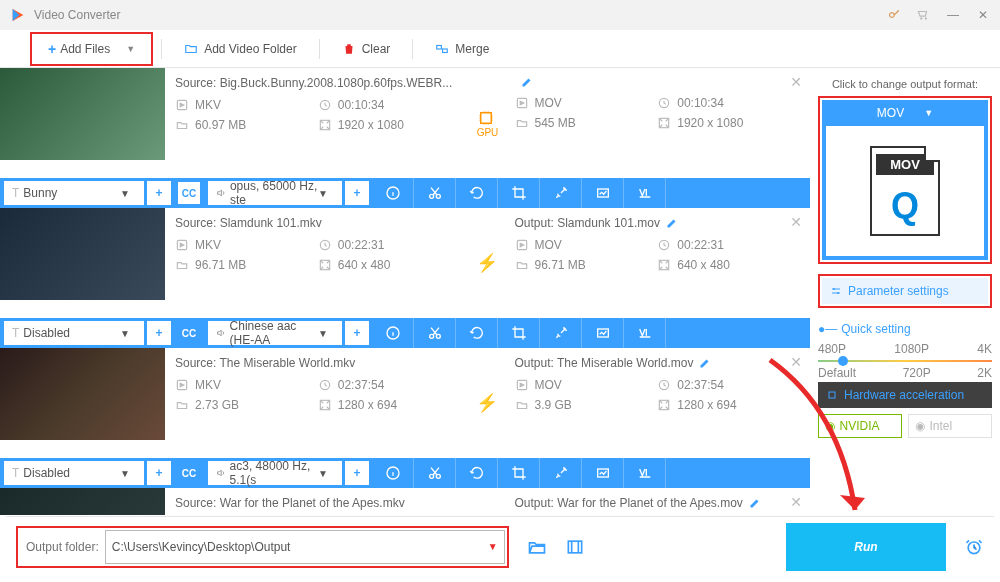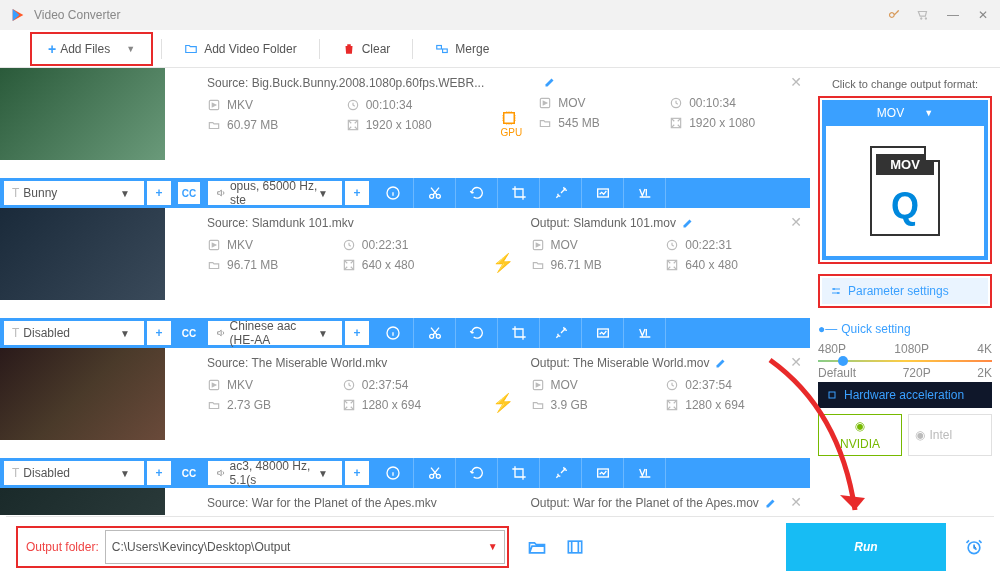--- a/index.html
+++ b/index.html
@@ -13,21 +13,21 @@
 .toolbar { height: 38px; border-bottom: 1px solid #e5e5e5; display: flex; align-items: center; padding: 0 10px; }
 .tb-btn { display: flex; align-items: center; padding: 0 14px; height: 26px; cursor: pointer; color: #555; }
 .tb-btn .ic { width: 14px; height: 14px; margin-right: 6px; }
 .tb-sep { width: 1px; height: 20px; background: #e0e0e0; margin: 0 8px; }
 .addfiles-wrap { border: 2px solid #e82a2a; margin-left: 20px; padding: 2px; }
 
 .main { display: flex; height: 447px; }
 .list { width: 810px; overflow: hidden; background:#fff; }
 .side { width: 190px; padding: 10px 8px; background:#fff; }
 
-.row { display: flex; height: 110px; gap: 32px; }
+.row { display: flex; height: 110px; }
 .thumb { width: 165px; height: 92px; background: linear-gradient(135deg,#2a5a3a,#4a7a5a,#6a9a7a); position: relative; flex: none; }
 .thumb2 { background: linear-gradient(135deg,#1a2a3a,#3a4a5a); }
 .thumb3 { background: linear-gradient(135deg,#2a1a1a,#4a3a2a,#6a4a3a); }
 .thumb4 { background: linear-gradient(135deg,#1a2a2a,#2a3a3a); }
 
 .meta { flex: 1; display: flex; }
 .col { flex: 1; padding: 8px 10px; }
 .mid { width: 34px; display: flex; align-items: center; justify-content: center; color: #ff9800; }
 .src-line { color: #666; margin-bottom: 8px; white-space: nowrap; overflow: hidden; text-overflow: ellipsis; }
 .stat-row { display: flex; margin-bottom: 6px; }
@@ -61,29 +61,29 @@
 .param-box { border: 2px solid #e82a2a; padding: 2px; margin-bottom: 14px; }
 .param-btn { background: #eaf4ff; color: #3aa0ff; padding: 6px 8px; display: flex; align-items: center; gap: 6px; cursor: pointer; }
 .param-btn svg { width:12px; height:12px; }
 
 .quick { color: #3aa0ff; font-size: 11px; margin-bottom: 6px; display:flex; align-items:center; gap:4px; }
 .slider { position: relative; height: 30px; margin-bottom: 10px; }
 .slider-labels { display:flex; justify-content:space-between; font-size:10px; color:#888; }
 .slider-track { height: 2px; background: linear-gradient(90deg, #8c8,#fc4,#f84); margin: 4px 0; position:relative; }
 .slider-thumb { width:10px; height:10px; background:#3aa0ff; border-radius:50%; position:absolute; top:-4px; left:20px; }
 
-.hw { background:#0f172a; padding:6px 8px; display:flex; align-items:center; gap:6px; color:#3aa0ff; margin-bottom:6px; cursor:pointer;}
+.hw { background:#404040; padding:6px 8px; display:flex; align-items:center; gap:6px; color:#3aa0ff; margin-bottom:6px; cursor:pointer;}
 .gpu-row { display:flex; gap:6px; }
 .gpu { flex:1; border:1px solid #e0e0e0; padding:4px 6px; font-size:10px; display:flex; align-items:center; gap:4px; }
-.nv { color:#76b900; border-color:#76b900;flex-direction:column;}
+.nv { color:#76b900; border-color:#76b900;}
 .intel { color:#bbb; }
 
 .footer { height: 60px; border-top: 1px solid #e5e5e5; display: flex; align-items: center; padding: 0 10px; background:#fff; position:absolute; bottom:6px; left:6px; right:6px;}
 .of-box { border: 2px solid #e82a2a; padding: 2px; display: flex; align-items: center; flex:none;}
-.of-label { padding: 0 6px; color: #ef4444; }
+.of-label { padding: 0 6px; color: #737373; }
 .of-input { border: 1px solid #bbb; height: 22px; padding: 16px 6px; width: 400px; color:#555; display:flex; align-items:center; position:relative;}
 .of-input .drop-ar2 { position:absolute; right:6px; color:#e82a2a; font-size:10px;}
 .foot-ic { width: 20px; height: 20px; color: #3aa0ff; margin-left: 18px; cursor: pointer; }
 .run-btn { background: #17bcf4; color: #fff; font-size: 26px; font-style: italic; width: 160px; height: 48px; display: flex; align-items: center; justify-content: center; margin-left: auto; cursor: pointer; font-weight: bold; }
 .clock-ic { width: 20px; height: 20px; color: #3aa0ff; margin-left: 18px; cursor: pointer; }
 
 .arrow { position:absolute; pointer-events:none; }
 svg { display:block; }
 </style>
 </head>

